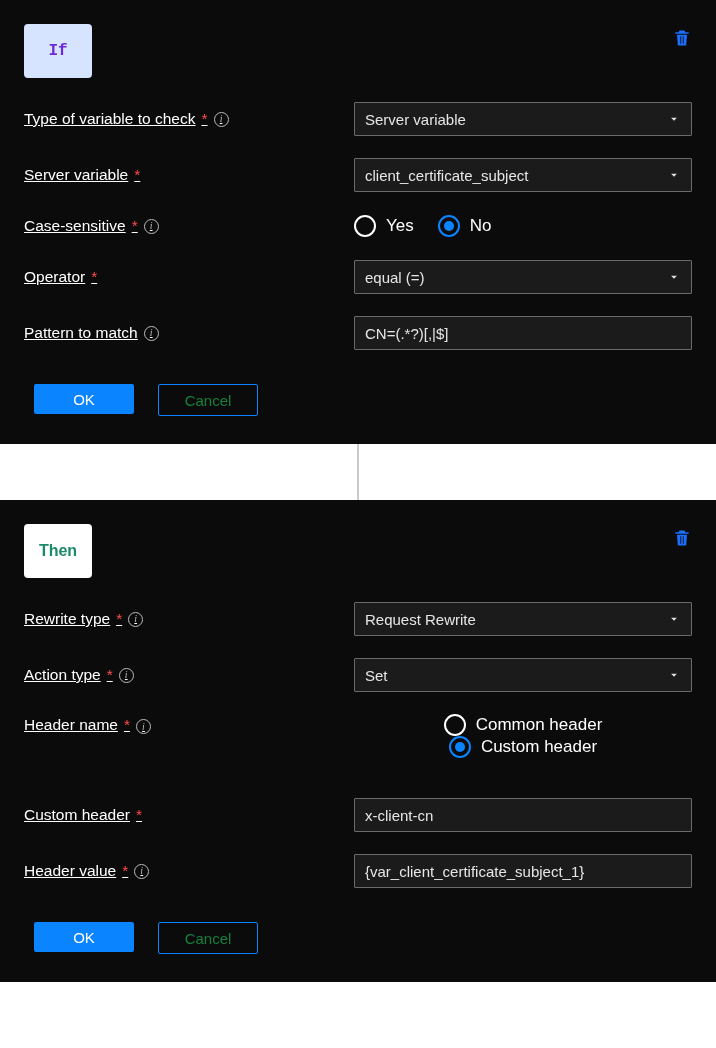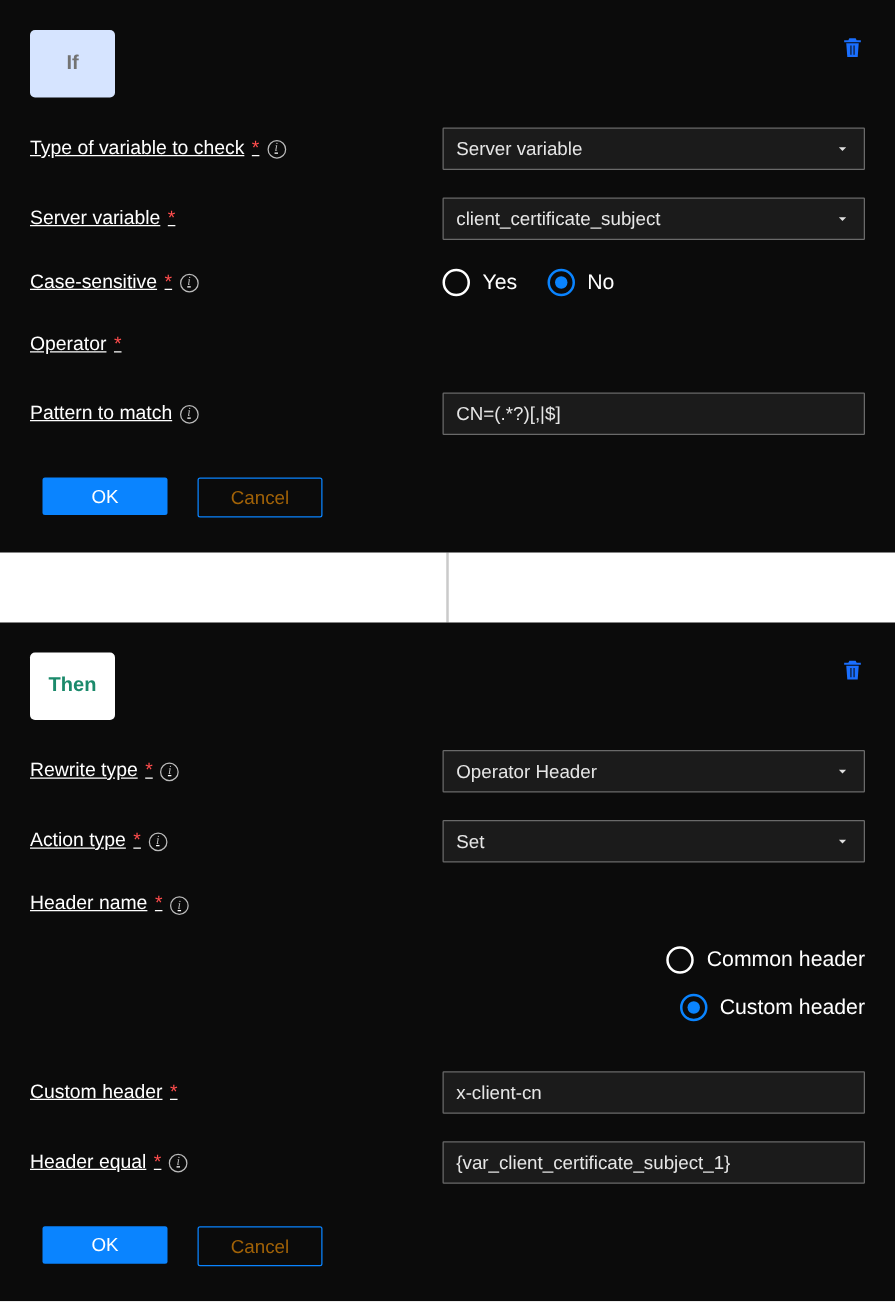--- a/index.html
+++ b/index.html
@@ -27,21 +27,21 @@
   .badge {
     display: inline-flex;
     align-items: center;
     justify-content: center;
     width: 68px; height: 54px;
     border-radius: 4px;
     font-weight: 600;
     font-size: 16px;
     margin-bottom: 24px;
   }
-  .badge-if    { background: #d6e4ff; color: #737373; }
+  .badge-if    { background: #d6e4ff; color: #6d28d9; font-family: Liberation Mono, monospace; }
   .badge-then  { background: #ffffff; color: #1b8a6b; }
   .trash-icon {
     position: absolute;
     top: 28px; right: 24px;
     color: #1a6fff;
     width: 20px; height: 20px;
     cursor: pointer;
   }
   .row {
     display: flex;
@@ -101,23 +101,22 @@
     fill: #e0e0e0;
     pointer-events: none;
   }
   .radio-group {
     display: flex;
     gap: 24px;
     align-items: center;
   }
   .radio-group.vert {
     flex-direction: column;
-    align-items: flex-end;
-    gap: 16px;
-    margin-top: 45px;
+    align-items: center;
+    gap: 0;
   }
   .radio-item {
     display: flex;
     align-items: center;
     gap: 10px;
     font-size: 17px;
     cursor: pointer;
   }
   .radio-outer {
     width: 22px; height: 22px;
@@ -155,21 +154,21 @@
     cursor: pointer;
     user-select: none;
   }
   .btn-primary {
     background: #0a84ff;
     color: #fff;
     border: none;
   }
   .btn-secondary {
     background: transparent;
-    color: #a16207;
+    color: #15803d;
     border: 1px solid #0a84ff;
   }
 </style>
 </head>
 <body>
 
 <div class="page">
 
   <div class="card">
     <div class="trash-icon">
@@ -234,20 +233,28 @@
         </div>
       </div>
     </div>
 
     
     <div class="row">
       <div class="label-col">
         <span>Operator</span>
         <span class="req">*</span>
       </div>
+      <div class="field-col">
+        <div class="select">
+          <span>equal (=)</span>
+          <svg class="chev" viewBox="0 0 24 24">
+              <path d="M7 10l5 5 5-5z"></path>
+            </svg>
+        </div>
+      </div>
     </div>
 
     
     <div class="row">
       <div class="label-col">
         <span>Pattern to match</span>
         <span class="info-icon">i</span>
       </div>
       <div class="field-col">
         <div class="text-input">
@@ -274,21 +281,21 @@
 
     
     <div class="row">
       <div class="label-col">
         <span>Rewrite type</span>
         <span class="req">*</span>
         <span class="info-icon">i</span>
       </div>
       <div class="field-col">
         <div class="select">
-          <span>Operator Header</span>
+          <span>Request Rewrite</span>
           <svg class="chev" viewBox="0 0 24 24">
               <path d="M7 10l5 5 5-5z"></path>
             </svg>
         </div>
       </div>
     </div>
 
     
     <div class="row">
       <div class="label-col">
@@ -340,21 +347,21 @@
       <div class="field-col">
         <div class="text-input">
           <span>x-client-cn</span>
         </div>
       </div>
     </div>
 
     
     <div class="row">
       <div class="label-col">
-        <span>Header equal</span>
+        <span>Header value</span>
         <span class="req">*</span>
         <span class="info-icon">i</span>
       </div>
       <div class="field-col">
         <div class="text-input">
           <span>{var_client_certificate_subject_1}</span>
         </div>
       </div>
     </div>
 

